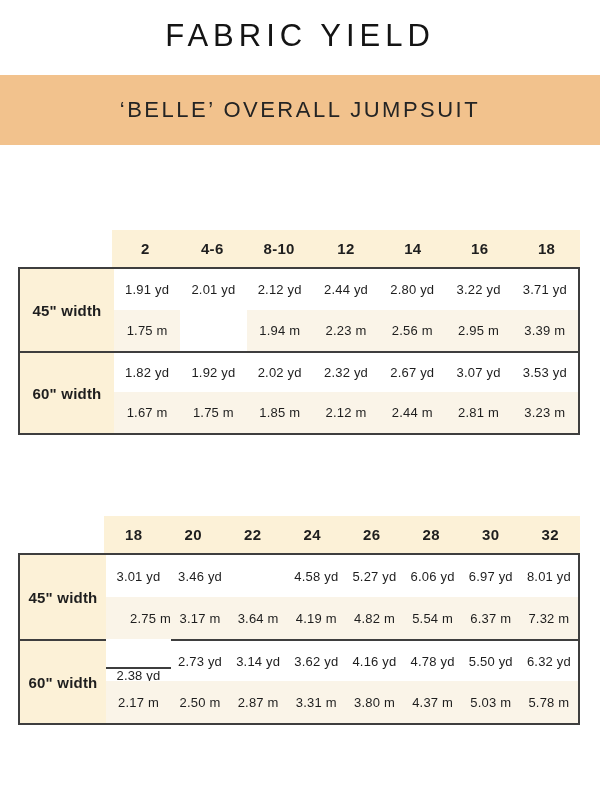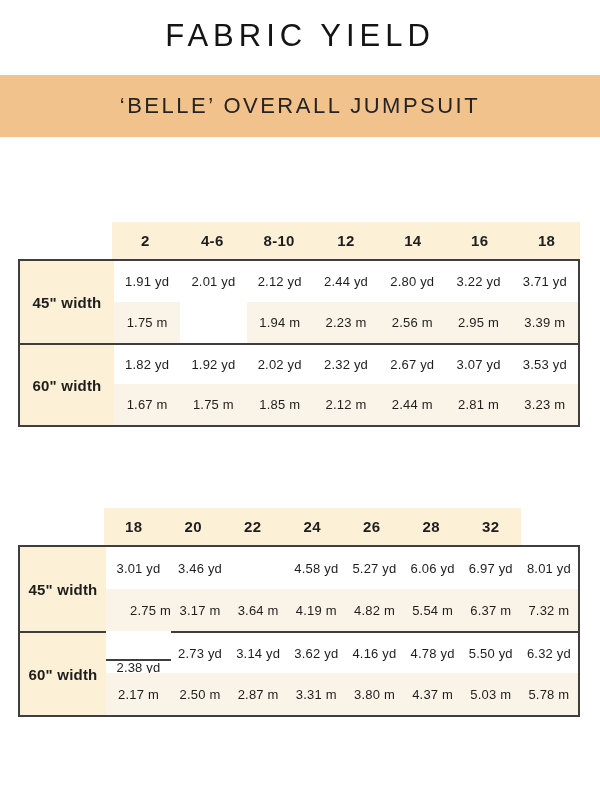--- a/index.html
+++ b/index.html
@@ -13,21 +13,21 @@
   html,body{margin:0;padding:0;}
   body{
     width:600px;height:800px;background:#ffffff;overflow:hidden;
     font-family:"Liberation Sans", sans-serif;color:var(--text);
   }
   .page-title{
     margin:0;padding-top:18px;text-align:center;
     font-size:31px;font-weight:400;letter-spacing:5px;line-height:36px;color:#141414;
   }
   .banner{
-    margin-top:21px;height:62px;width:600px;background:var(--banner-bg);
+    margin-top:21px;height:70px;width:600px;background:var(--banner-bg);
     display:flex;align-items:center;justify-content:center;
   }
   .banner span{
     font-size:22px;font-weight:400;letter-spacing:2.5px;color:#242424;
   }
   .yield-table{margin:0 20px 0 18px;}
   .yield-table.t1{margin-top:85px;}
   .yield-table.t2{margin-top:81px;}
 
   .size-header{display:grid;grid-auto-rows:37px;}
@@ -111,20 +111,21 @@
     </section>
   <section class="yield-table t2">
       <div class="size-header">
         <div class="spacer"></div>
         <div class="hcell">18</div>
         <div class="hcell">20</div>
         <div class="hcell">22</div>
         <div class="hcell">24</div>
         <div class="hcell">26</div>
         <div class="hcell">28</div>
+        <div class="hcell">30</div>
         <div class="hcell">32</div>
       </div>
       <div class="tbody">
         <div class="wlabel" style="grid-area: 1 / 1 / span 2;">45" width</div>
         <div class="cell" style="grid-area: 1 / 2;">3.01&nbsp;yd</div>
         <div class="cell" style="grid-area: 1 / 3;">3.46&nbsp;yd</div>
         <div class="cell" style="grid-area: 1 / 4; margin-top: 46px;">3.98&nbsp;yd</div>
         <div class="cell" style="grid-area: 1 / 5;">4.58&nbsp;yd</div>
         <div class="cell" style="grid-area: 1 / 6;">5.27&nbsp;yd</div>
         <div class="cell" style="grid-area: 1 / 7;">6.06&nbsp;yd</div>

